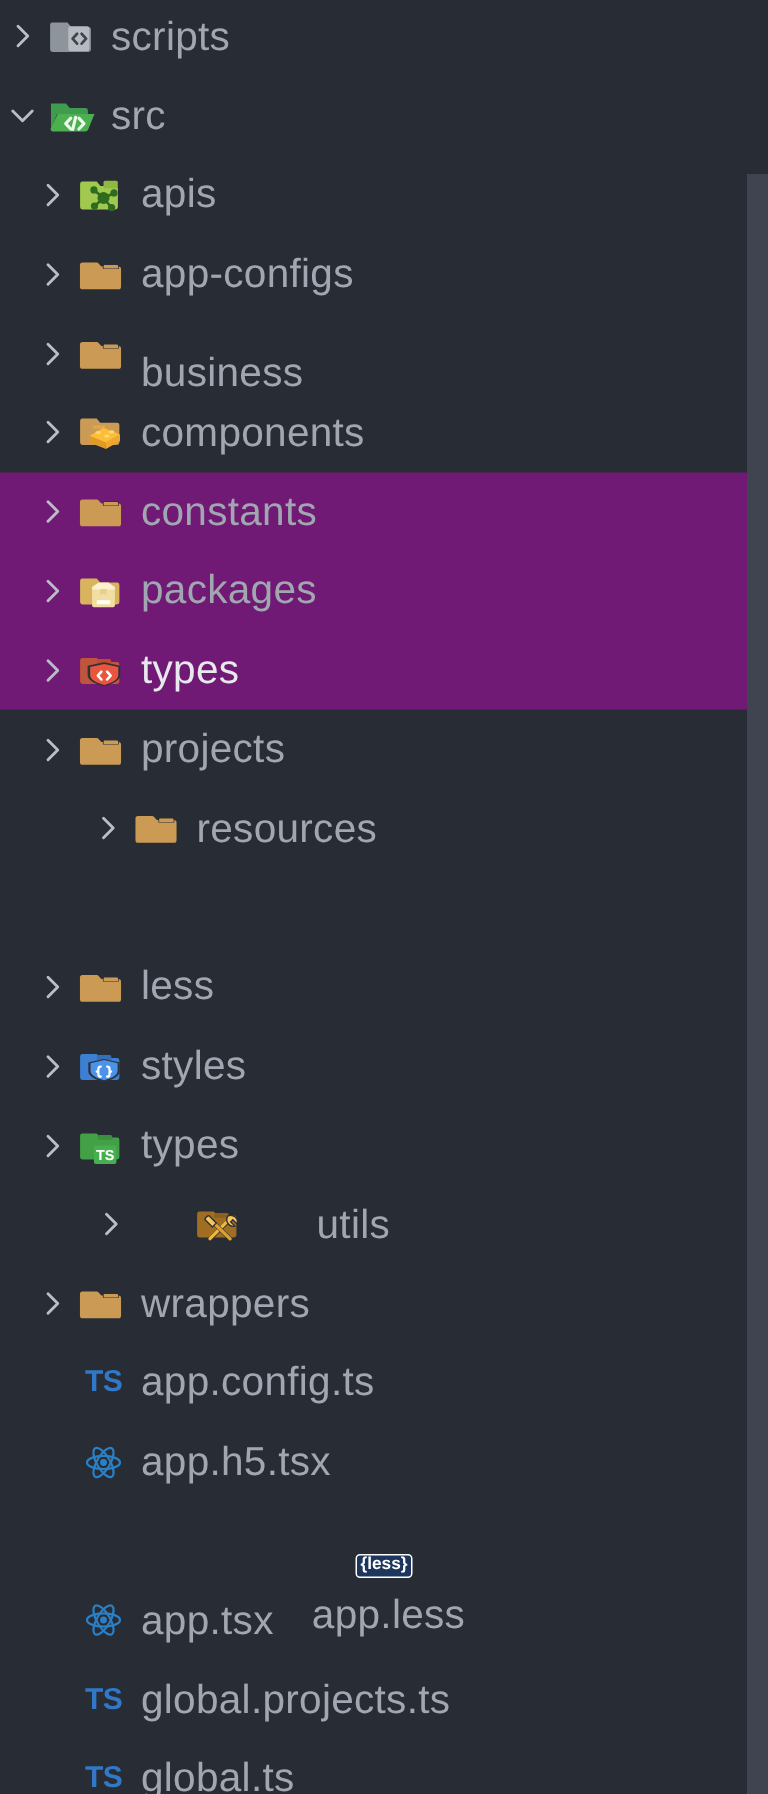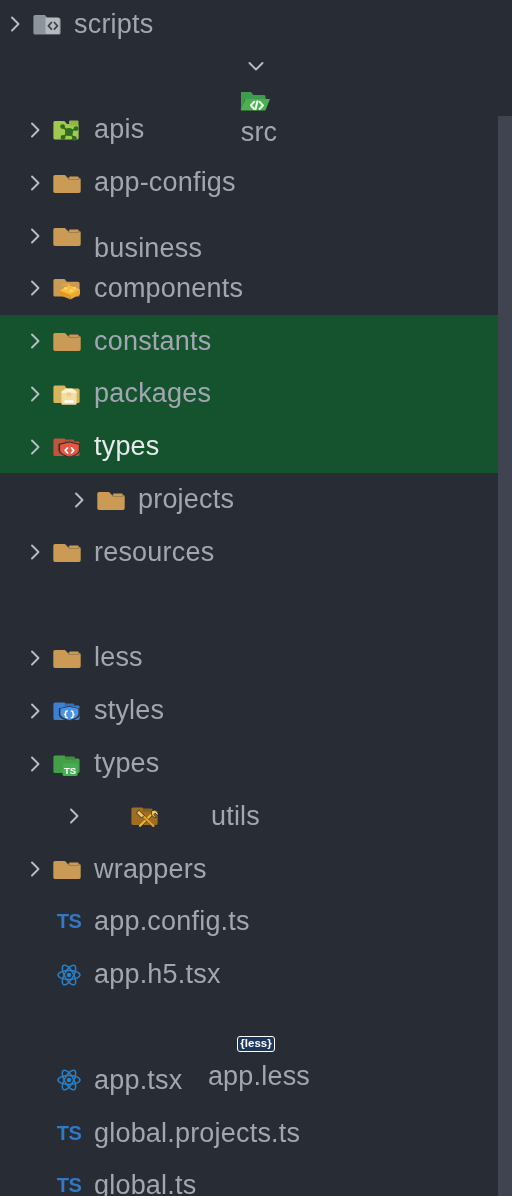--- a/index.html
+++ b/index.html
@@ -15,21 +15,21 @@
     background: #282c34;
   }
   .row {
     position: absolute;
     left: 0; width: 512px;
     height: 52.8px;
     display: flex;
     align-items: center;
     white-space: nowrap;
   }
-  .row.hl { background: #14532d; }
+  .row.hl { background: #701a75; }
 
   .twisty {
     width: 30px; height: 52.8px;
     flex: 0 0 30px;
     display: flex; align-items: center; justify-content: center;
   }
   .twisty svg { display: block; }
   .ico {
     flex: 0 0 38px;
     width: 38px; height: 52.8px;
@@ -93,21 +93,21 @@
       <div class="ico">
         <svg width="34" height="34" viewBox="0 0 34 34">
           <path d="M3 8 h10 l2.5 3 H27 a1.6 1.6 0 0 1 1.6 1.6 V26 a1.6 1.6 0 0 1 -1.6 1.6 H3 a1.6 1.6 0 0 1 -1.6 -1.6 V9.6 A1.6 1.6 0 0 1 3 8 Z" fill="#8e949c"></path>
           <path d="M15 10.5 h11 a1.5 1.5 0 0 1 1.5 1.5 v13.5 a1.5 1.5 0 0 1 -1.5 1.5 h-11 a1.5 1.5 0 0 1 -1.5 -1.5 V12 a1.5 1.5 0 0 1 1.5 -1.5 Z" fill="#b6bbc2"></path>
           <path d="M19.4 15.5 l-3 3.3 l3 3.3" stroke="#3f444c" stroke-width="1.8" fill="none" stroke-linecap="round" stroke-linejoin="round"></path>
           <path d="M22.4 15.5 l3 3.3 l-3 3.3" stroke="#3f444c" stroke-width="1.8" fill="none" stroke-linecap="round" stroke-linejoin="round"></path>
         </svg>
       </div>
       <div class="label">scripts</div>
     </div>
-    <div class="row" style="top: 50.8px; flex-direction: column;">
+    <div class="row" style="top: 50.8px;">
       <div style="flex: 0 0 0px;"></div>
       <div class="twisty">
         <svg width="22" height="22" viewBox="0 0 22 22">
           <path d="M4.5 8 L11 14.5 L17.5 8" stroke="#b9bec6" stroke-width="1.9" fill="none" stroke-linecap="round" stroke-linejoin="round"></path>
         </svg>
       </div>
       <div class="ico">
         <svg width="34" height="34" viewBox="0 0 34 34">
           <path d="M2 9 h10 l2.5 3 H25 a1.6 1.6 0 0 1 1.6 1.6 V16 H6 L2 26 Z" fill="#3f9b4d"></path>
           <path d="M6.4 16 H31 l-4.2 10.4 a1.8 1.8 0 0 1 -1.7 1.2 H3.3 a1.5 1.5 0 0 1 -1.4 -2.1 Z" fill="#4caf50"></path>
@@ -243,37 +243,37 @@
           <path d="M3 8.6 h9.5 l2.3 2.8 H26 a1.6 1.6 0 0 1 1.6 1.6 V24.4 a1.6 1.6 0 0 1 -1.6 1.6 H3 a1.6 1.6 0 0 1 -1.6 -1.6 V10.2 A1.6 1.6 0 0 1 3 8.6 Z" fill="#c0553b"></path>
           <path d="M13.6 9.4 h7.4 a1 1 0 0 1 1 1 v2.4 h-9.4 v-2.4 a1 1 0 0 1 1 -1 Z" fill="#bf4b30"></path>
           <path d="M17.3 12 L29 14.6 v6.6 c0 3.6 -4.6 6.2 -11.7 8.1 C10.2 27.4 5.6 24.8 5.6 21.2 v-6.6 Z" fill="#2d3139" transform="translate(0,-1.2) scale(0.93) translate(1.3,1.6)"></path>
           <path d="M17.4 12.2 L27.6 14.5 v5.8 c0 3.2 -4 5.5 -10.2 7.1 c-6.2 -1.6 -10.2 -3.9 -10.2 -7.1 v-5.8 Z" fill="#e8563f" transform="scale(0.92) translate(1.6,1.5)"></path>
           <path d="M15.6 17.8 l-2.4 2.6 l2.4 2.6" stroke="#ffffff" stroke-width="1.7" fill="none" stroke-linecap="round" stroke-linejoin="round"></path>
           <path d="M19.4 17.8 l2.4 2.6 l-2.4 2.6" stroke="#ffffff" stroke-width="1.7" fill="none" stroke-linecap="round" stroke-linejoin="round"></path>
         </svg>
       </div>
       <div class="label">types</div>
     </div>
-    <div class="row" style="top: 473.2px; padding-left: 44px;">
+    <div class="row" style="top: 473.2px;">
       <div style="flex: 0 0 20px;"></div>
       <div class="twisty">
         <svg width="22" height="22" viewBox="0 0 22 22">
           <path d="M8 4.5 L14.5 11 L8 17.5" stroke="#b9bec6" stroke-width="1.9" fill="none" stroke-linecap="round" stroke-linejoin="round"></path>
         </svg>
       </div>
       <div class="ico">
         <svg width="34" height="34" viewBox="0 0 34 34">
           <path d="M3 9 h9.6 a1.2 1.2 0 0 1 0.95 0.47 L15.6 11.7 H27 a1.7 1.7 0 0 1 1.7 1.7 V25.2 a1.7 1.7 0 0 1 -1.7 1.7 H3 a1.7 1.7 0 0 1 -1.7 -1.7 V10.7 A1.7 1.7 0 0 1 3 9 Z" fill="#cb9b55"></path>
           <path d="M17.6 10.2 h8.6 a1 1 0 0 1 1 1 v2.1 h-10.6 v-2.1 a1 1 0 0 1 1 -1 Z" fill="#2d3139"></path>
           <path d="M17.9 10.6 h8 a0.8 0.8 0 0 1 0.8 0.8 v1.6 h-9.6 v-1.6 a0.8 0.8 0 0 1 0.8 -0.8 Z" fill="#cb9b55"></path>
         </svg>
       </div>
       <div class="label">projects</div>
     </div>
-    <div class="row" style="top: 526px;">
+    <div class="row" style="top: 526px; padding-left: 37px;">
       <div style="flex: 0 0 20px;"></div>
       <div class="twisty">
         <svg width="22" height="22" viewBox="0 0 22 22">
           <path d="M8 4.5 L14.5 11 L8 17.5" stroke="#b9bec6" stroke-width="1.9" fill="none" stroke-linecap="round" stroke-linejoin="round"></path>
         </svg>
       </div>
       <div class="ico">
         <svg width="34" height="34" viewBox="0 0 34 34">
           <path d="M3 9 h9.6 a1.2 1.2 0 0 1 0.95 0.47 L15.6 11.7 H27 a1.7 1.7 0 0 1 1.7 1.7 V25.2 a1.7 1.7 0 0 1 -1.7 1.7 H3 a1.7 1.7 0 0 1 -1.7 -1.7 V10.7 A1.7 1.7 0 0 1 3 9 Z" fill="#cb9b55"></path>
           <path d="M17.6 10.2 h8.6 a1 1 0 0 1 1 1 v2.1 h-10.6 v-2.1 a1 1 0 0 1 1 -1 Z" fill="#2d3139"></path>

